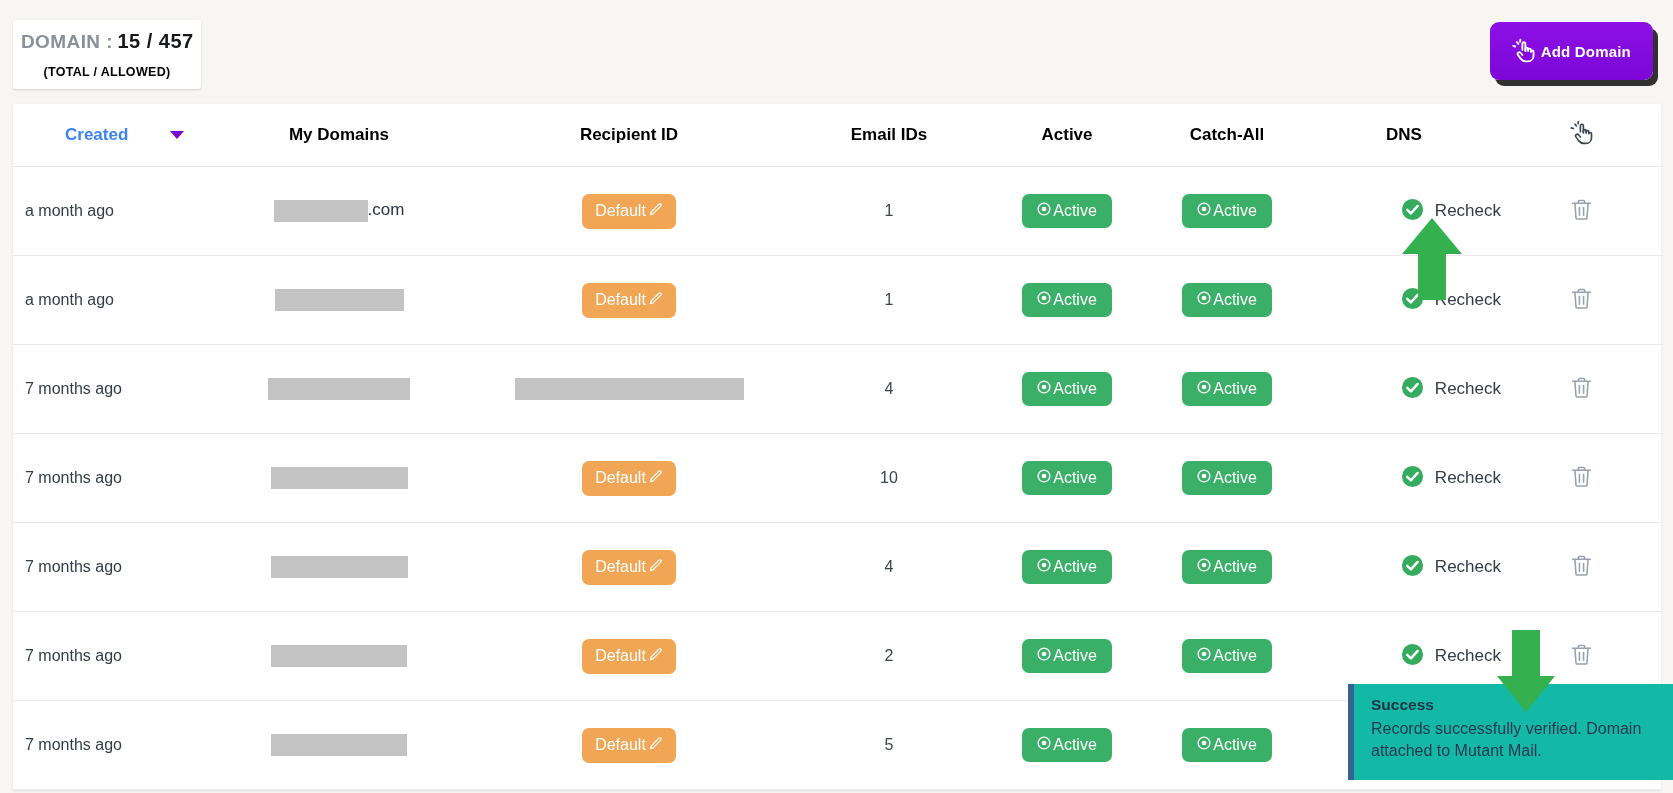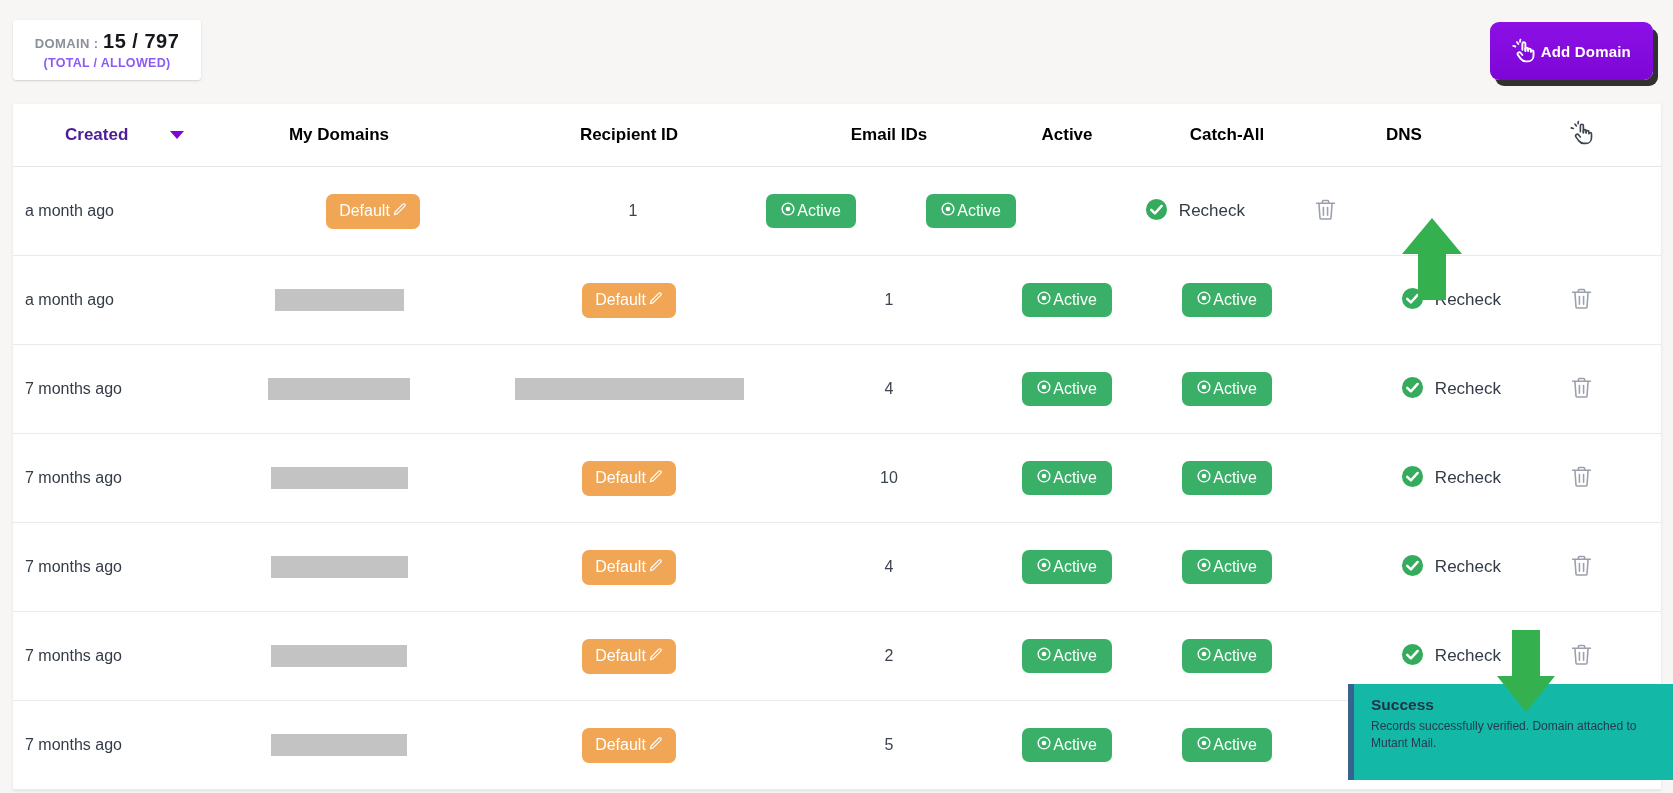--- a/index.html
+++ b/index.html
@@ -35,31 +35,31 @@
     text-align: center;
   }
   #domain-stat .line1 {
     font-size: 15px;
     letter-spacing: 0.4px;
     white-space: nowrap;
   }
   #domain-stat .lbl {
     color: #8a8f99;
     font-weight: bold;
-    font-size: 13px;
+    font-size: 19px;
   }
   #domain-stat .val {
     color: #16181c;
     font-weight: bold;
     font-size: 20px;
     letter-spacing: 0.5px;
   }
   #domain-stat .line2 {
-    margin-top: 3px;
-    color: #8b5cf6;
+    margin-top: 12px;
+    color: #000000;
     font-weight: bold;
     font-size: 12.5px;
     letter-spacing: 0.3px;
   }
 
   #add-domain-btn {
     position: absolute;
     right: 20px;
     top: 22px;
     height: 58px;
@@ -111,21 +111,21 @@
   .c-catchall  { width: 160px; }
   .c-dns       { width: 194px; }
   .c-actions   { width: 160px; }
 
   .thead-row .hcell {
     font-size: 17px;
     font-weight: bold;
     color: #000000;
     text-align: center;
   }
-  .thead-row .hcell.active-sort { color: #4c1d95; }
+  .thead-row .hcell.active-sort { color: #3b82f6; }
   .c-created.hcell {
     display: flex;
     align-items: center;
     justify-content: flex-start;
     gap: 42px;
     padding-left: 52px;
   }
   .sort-caret {
     width: 0; height: 0;
     border-left: 7px solid transparent;
@@ -189,31 +189,31 @@
     top: 684px;
     width: 325px;
     height: 96px;
     background: #14b8a6;
     border-left: 6px solid #37638f;
     padding: 12px 14px 0 17px;
     z-index: 30;
     color: #24384f;
   }
   #toast .t-title { font-size: 15.5px; font-weight: bold; margin-bottom: 4px; color: #1f3348; }
-  #toast .t-body { font-size: 12px; line-height: 1.38; color: #253a51; }
+  #toast .t-body { font-size: 16px; line-height: 1.38; color: #253a51; }
 </style>
 </head>
 <body>
 
 <div id="topbar">
 
   <div id="domain-stat">
     <div class="line1">
       <span class="lbl">DOMAIN :</span>
-      <span class="val">15 / 797</span>
+      <span class="val">15 / 457</span>
     </div>
     <div class="line2">(TOTAL / ALLOWED)</div>
   </div>
 
   <button id="add-domain-btn">
     <span class="tap-ico">
       <svg width="30" height="30" viewBox="0 0 24 24" fill="none" stroke="#ffffff" stroke-width="1.5" stroke-linecap="round">
         <path d="M11.5 11V6.2a1.2 1.2 0 0 1 2.4 0V12"></path>
         <path d="M13.9 11.4v-1a1.1 1.1 0 0 1 2.2 0v1.3"></path>
         <path d="M16.1 11.9v-.7a1.1 1.1 0 0 1 2.2 0v1.1"></path>
@@ -252,20 +252,21 @@
             <path d="M5.9 8.4 4.2 7.9"></path>
             <path d="M9.6 4.6 9.9 2.9"></path>
         </svg>
       </span>
     </div>
   </div>
 
   <div id="tbody">
       <div class="trow tbody-row">
         <div class="cell c-created">a month ago</div>
+        <div class="cell c-domain"><span class="redact" style="width:94px"></span><span class="domain-text">.com</span></div>
         <div class="cell c-recipient"><span class="badge badge-default">
             <span>Default</span>
             <span><svg width="15" height="15" viewBox="0 0 24 24" fill="none" stroke="#fff" stroke-width="1.9" stroke-linecap="round" stroke-linejoin="round">
                 <path d="M17.5 3.5a2.1 2.1 0 0 1 3 3L8 19l-4.2 1.2L5 16z"></path>
               </svg></span>
           </span></div>
         <div class="cell c-emails">1</div>
         <div class="cell c-active"><span class="badge badge-active">
             <span><svg width="14" height="14" viewBox="0 0 24 24">
                 <circle cx="12" cy="12" r="10" fill="none" stroke="#fff" stroke-width="2.4"></circle>

